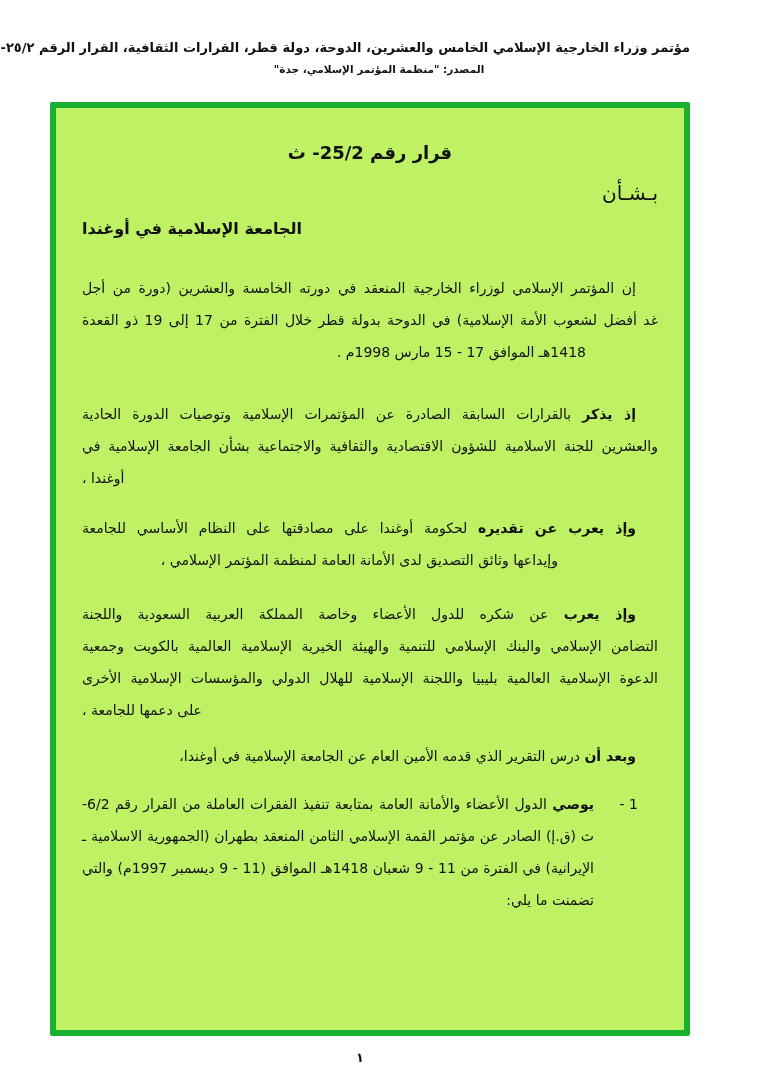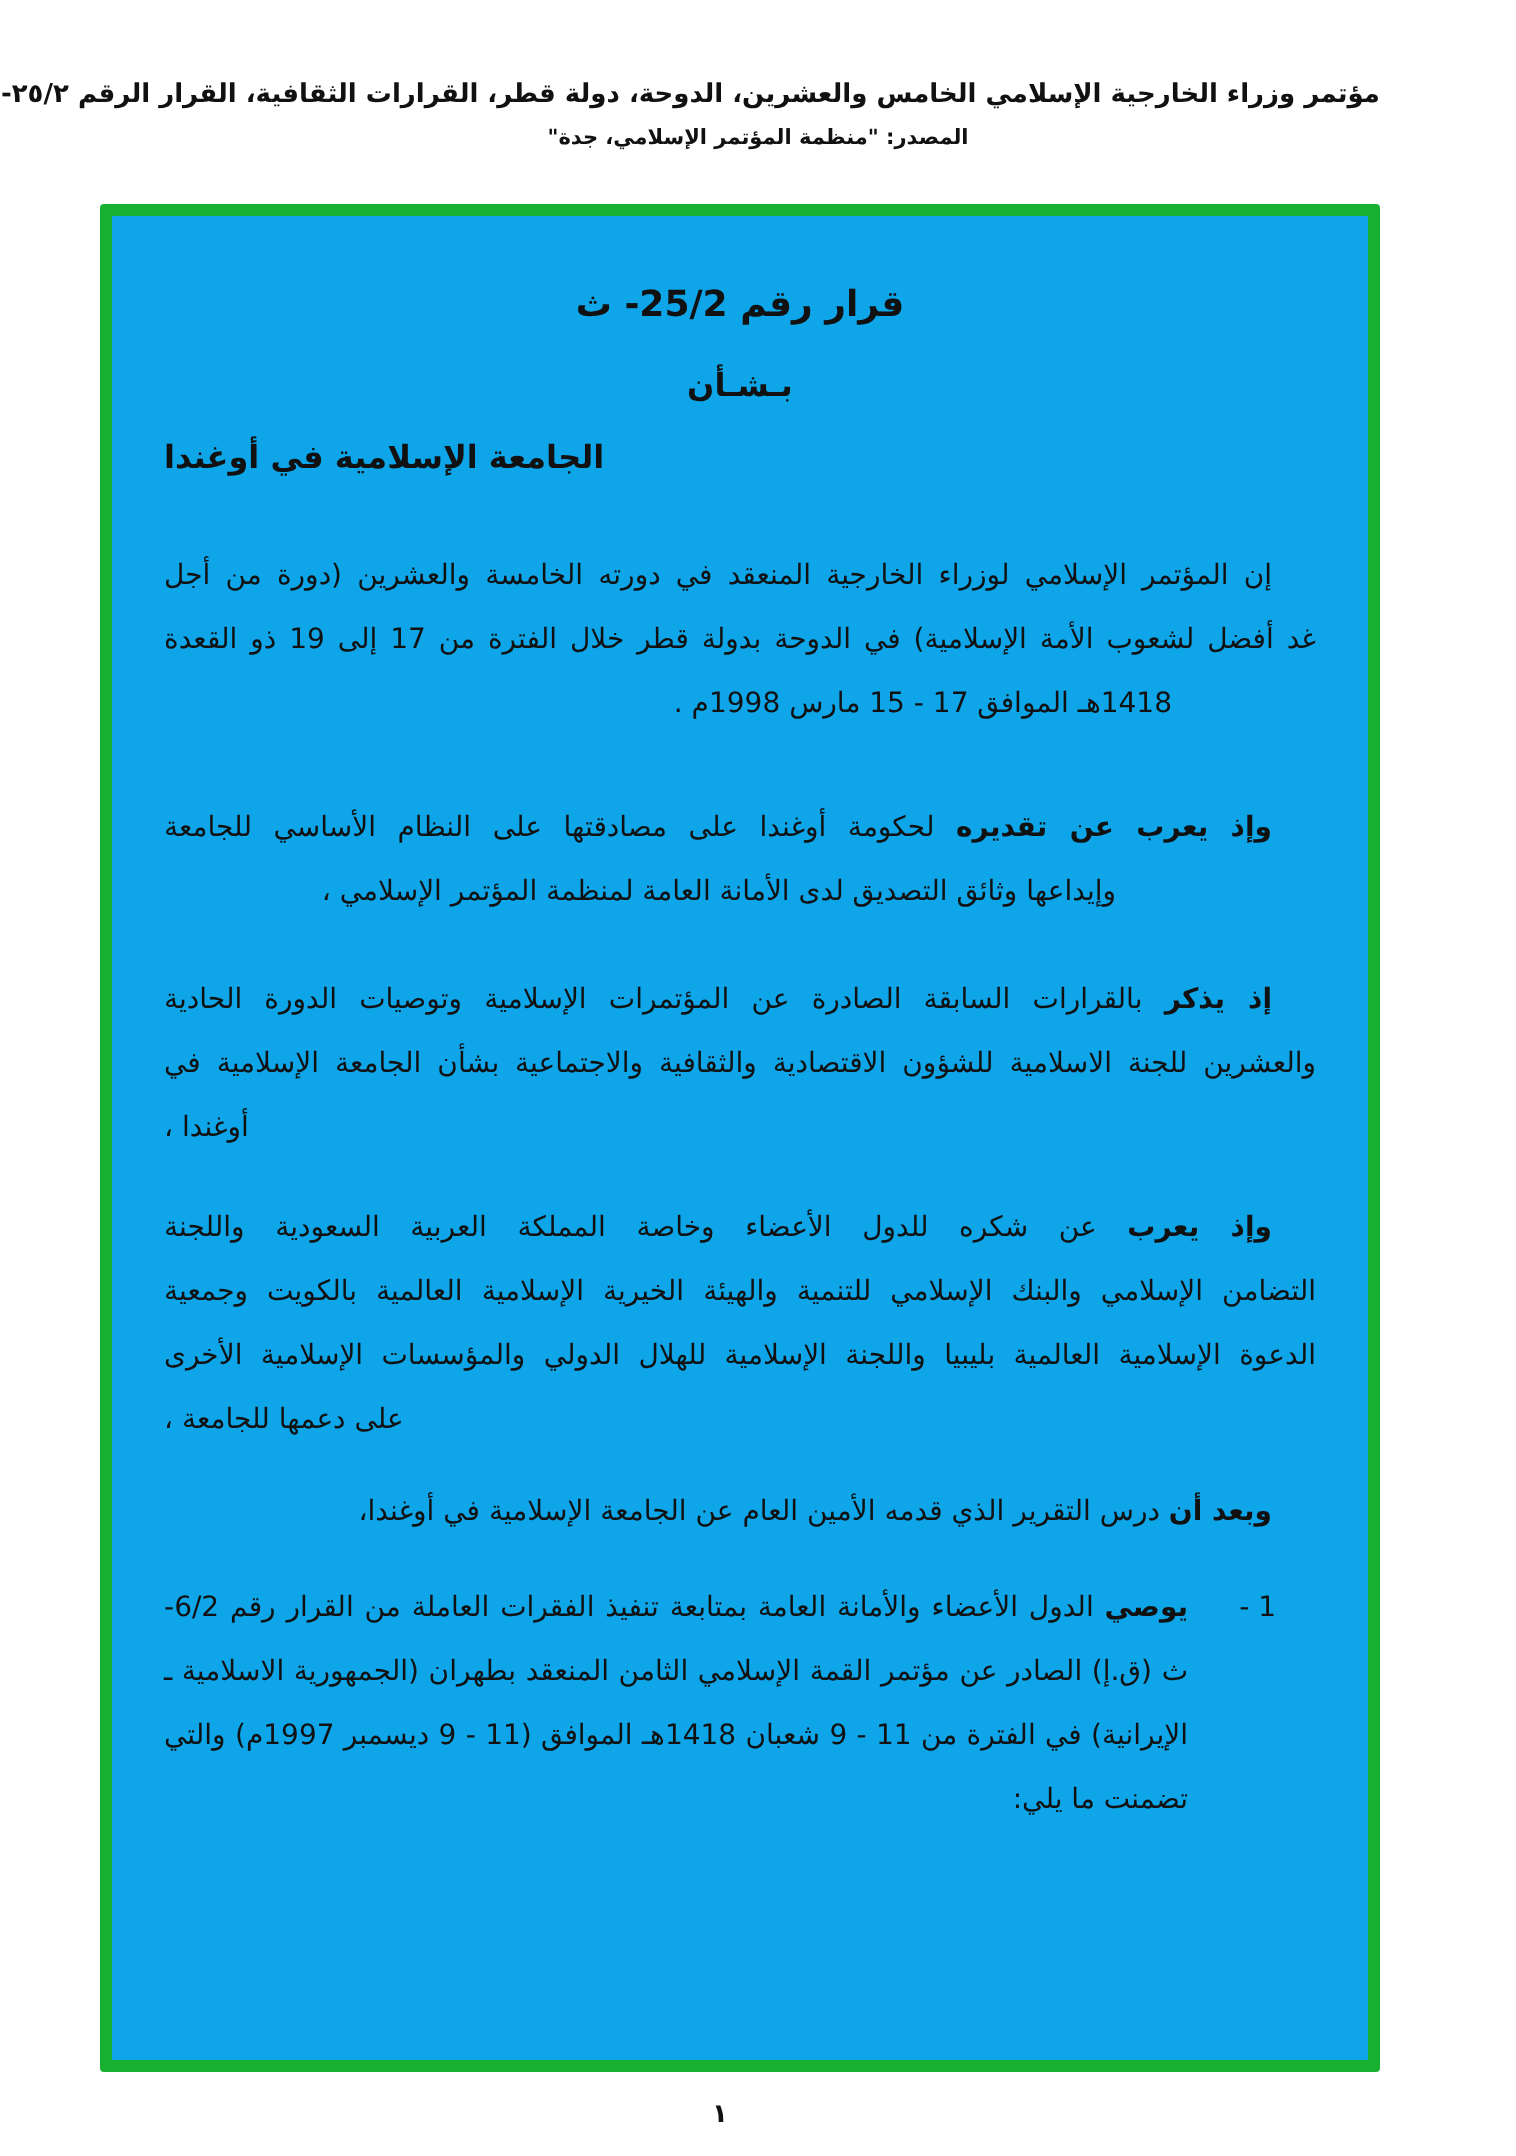--- a/index.html
+++ b/index.html
@@ -24,28 +24,28 @@
     position:absolute; top:63px; left:0; width:100%;
     font-size:10.5px; font-weight:bold; text-align:center;
   }
 
   
   .frame {
     position:absolute; left:50px; top:102px;
     width:628px; height:922px;
     border:6px solid #18b12f;
     border-radius:2px;
-    background:#0ea5e9;
+    background:#bef264;
     box-sizing:content-box;
   }
   .content { padding:30px 26px 0 26px; }
 
   
   .t1 { text-align:center; font-weight:bold; font-size:18px; line-height:30px; margin-bottom:12px; }
-  .t2 { text-align:center; font-weight:bold; font-size:16px; line-height:26px; margin-bottom:10px; }
+  .t2 { text-align:right; font-weight:normal; font-size:20px; line-height:26px; margin-bottom:10px; }
   .t3 { text-align:left; font-weight:bold; font-size:16px; line-height:26px; margin-bottom:30px; }
 
   
   .line {
     font-size:14px; line-height:32px;
     text-align:justify; text-align-last:justify;
     direction:rtl;
   }
   .line .lead { font-weight:bold; }
   .first   { text-indent:22px; }
@@ -88,29 +88,29 @@
       <div class="t1">قرار رقم 25/2- ث</div>
       <div class="t2">بـشـأن</div>
       <div class="t3">الجامعة الإسلامية في أوغندا</div>
 
       <div class="para p1">
         <div class="line first"><span>إن المؤتمر الإسلامي لوزراء الخارجية المنعقد في دورته الخامسة والعشرين (دورة من أجل</span></div>
         <div class="line"><span>غد أفضل لشعوب الأمة الإسلامية) في الدوحة بدولة قطر خلال الفترة من 17 إلى 19 ذو القعدة</span></div>
         <div class="line pr72"><span>1418هـ الموافق ‎15 - 17‎ مارس 1998م .</span></div>
       </div>
 
-      <div class="para p3">
-        <div class="line first"><span class="lead">وإذ يعرب عن تقديره</span><span> لحكومة أوغندا على مصادقتها على النظام الأساسي للجامعة</span></div>
-        <div class="line pr100"><span>وإيداعها وثائق التصديق لدى الأمانة العامة لمنظمة المؤتمر الإسلامي ،</span></div>
-      </div>
-
       <div class="para p2">
         <div class="line first"><span class="lead">إذ يذكر</span><span> بالقرارات السابقة الصادرة عن المؤتمرات الإسلامية وتوصيات الدورة الحادية</span></div>
         <div class="line"><span>والعشرين للجنة الاسلامية للشؤون الاقتصادية والثقافية والاجتماعية بشأن الجامعة الإسلامية في</span></div>
         <div class="line al-left"><span>أوغندا ،</span></div>
+      </div>
+
+      <div class="para p3">
+        <div class="line first"><span class="lead">وإذ يعرب عن تقديره</span><span> لحكومة أوغندا على مصادقتها على النظام الأساسي للجامعة</span></div>
+        <div class="line pr100"><span>وإيداعها وثائق التصديق لدى الأمانة العامة لمنظمة المؤتمر الإسلامي ،</span></div>
       </div>
 
       <div class="para p4">
         <div class="line first"><span class="lead">وإذ يعرب</span><span> عن شكره للدول الأعضاء وخاصة المملكة العربية السعودية واللجنة</span></div>
         <div class="line"><span>التضامن الإسلامي والبنك الإسلامي للتنمية والهيئة الخيرية الإسلامية العالمية بالكويت وجمعية</span></div>
         <div class="line"><span>الدعوة الإسلامية العالمية بليبيا واللجنة الإسلامية للهلال الدولي والمؤسسات الإسلامية الأخرى</span></div>
         <div class="line al-left"><span>على دعمها للجامعة ،</span></div>
       </div>
 
       <div class="para p5">

